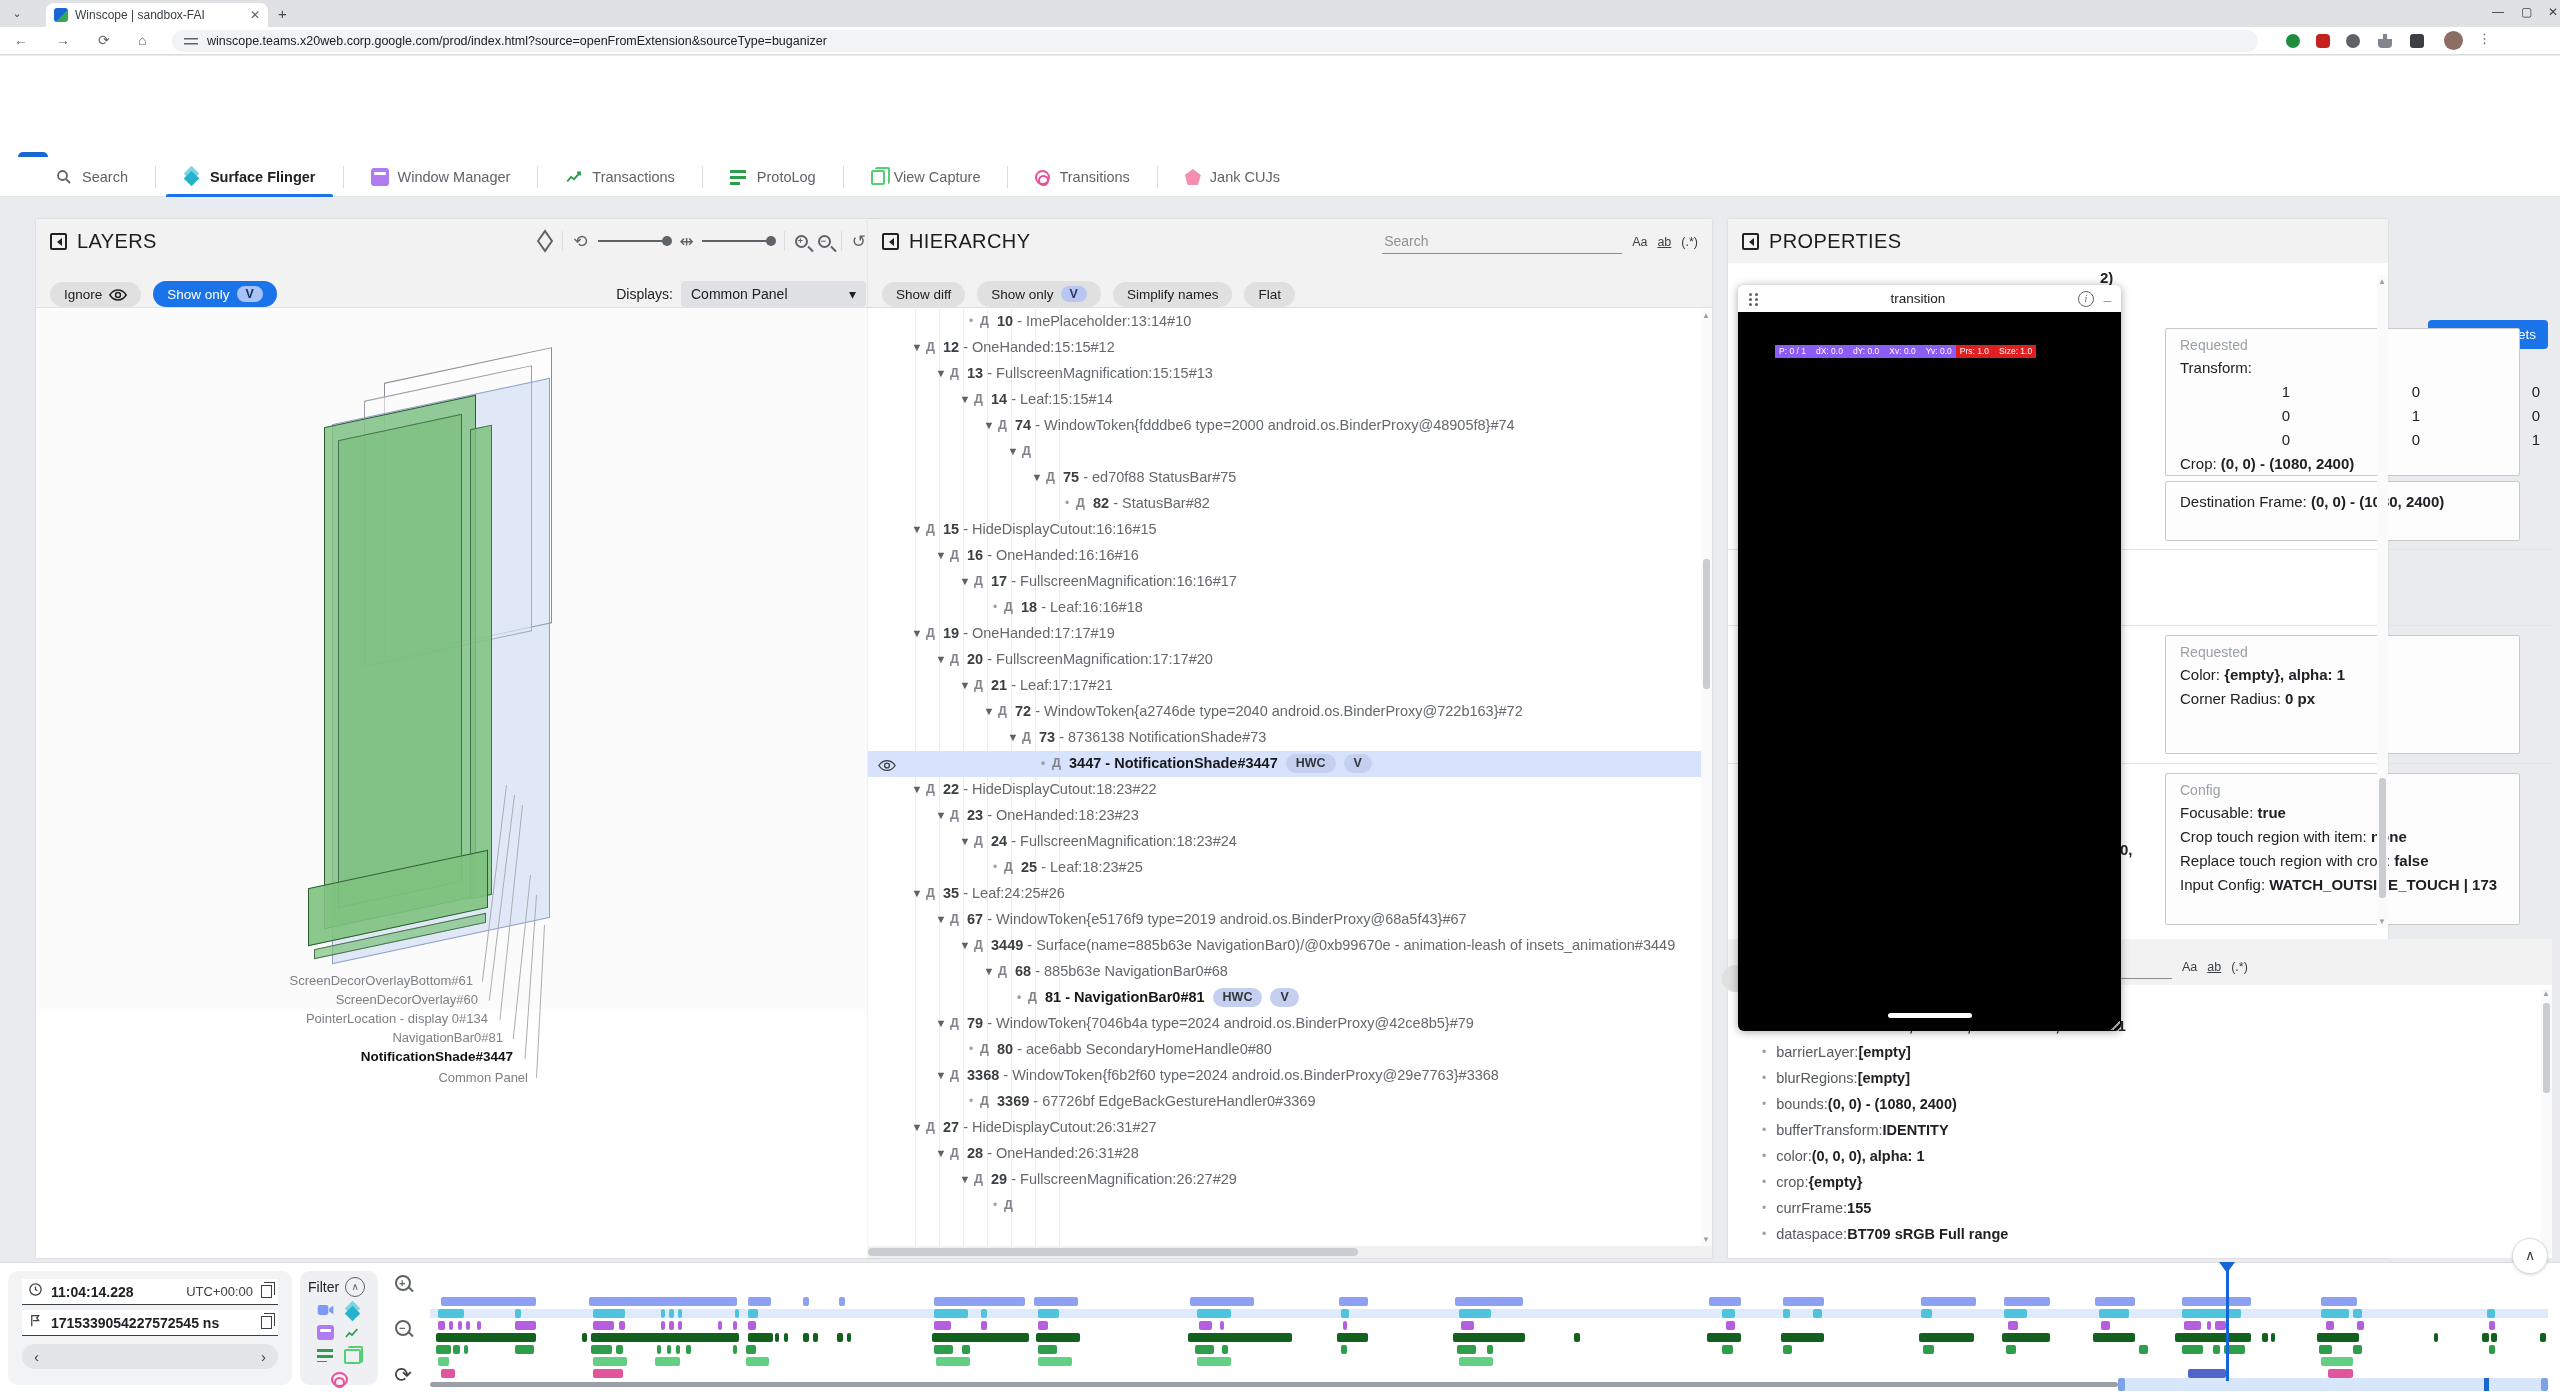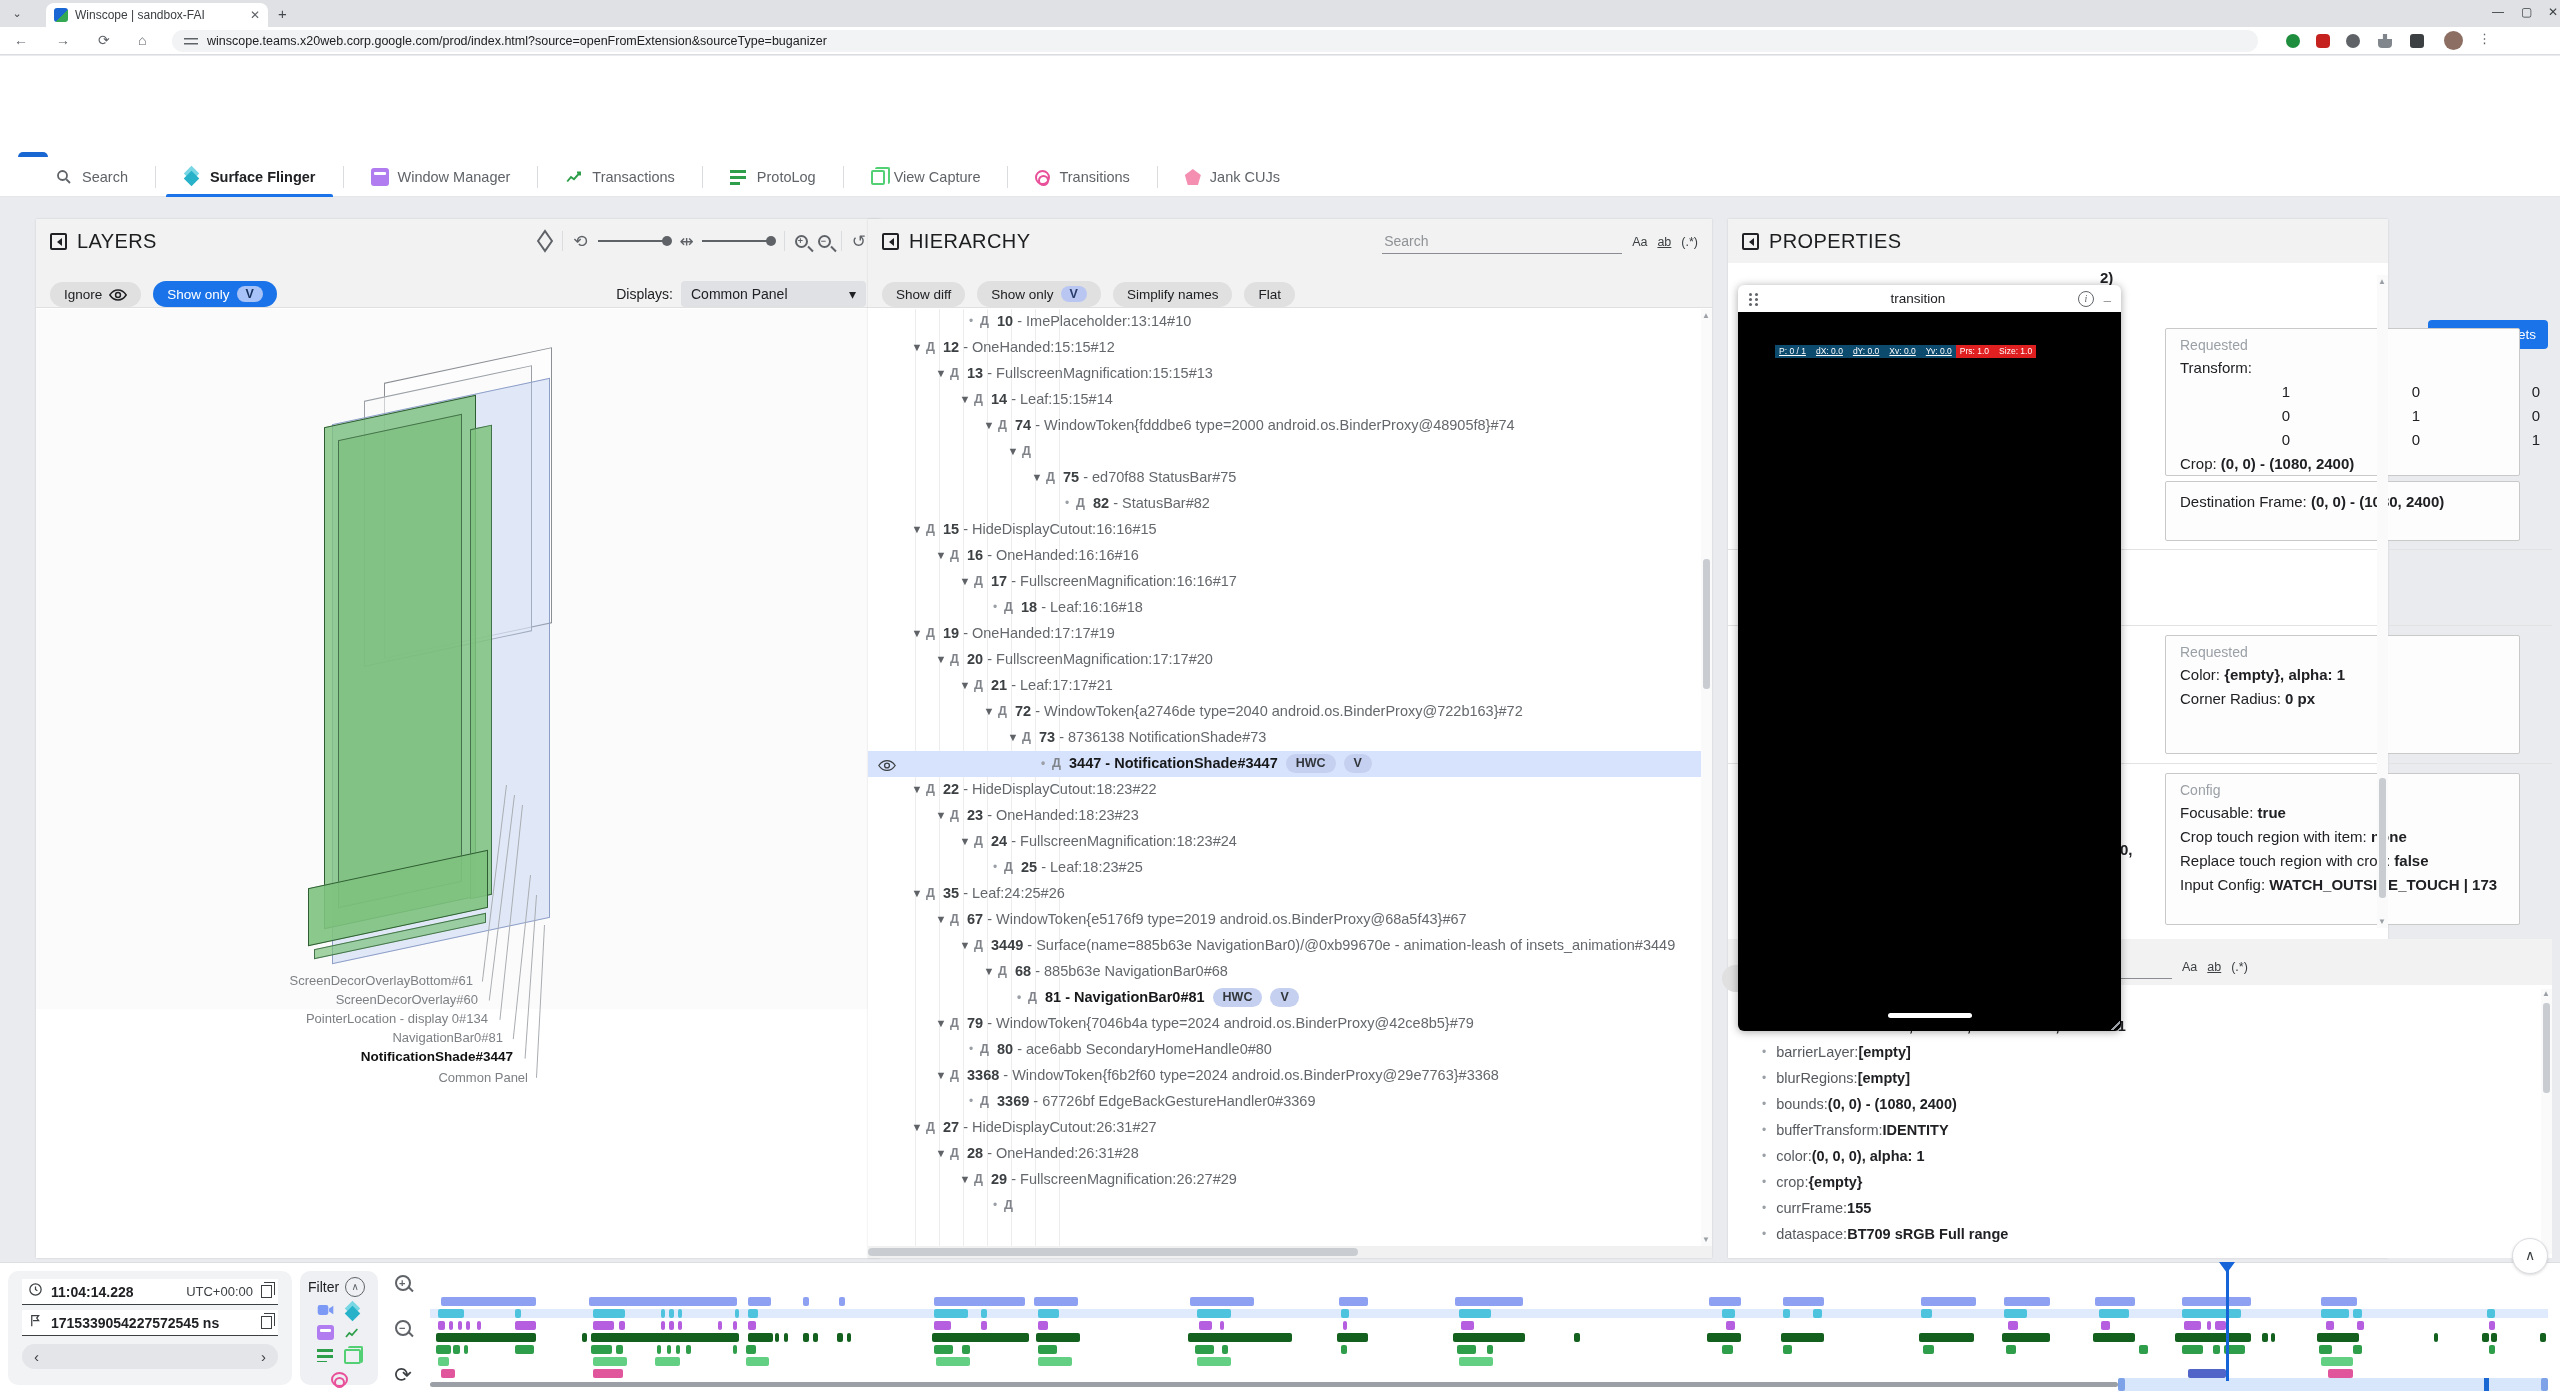--- a/index.html
+++ b/index.html
@@ -147,21 +147,21 @@
   #overlay { position:absolute; left:10px; top:66px; width:383px; height:746px; background:#fff; border-radius:6px; box-shadow:0 1px 8px rgba(0,0,0,.35); z-index:5;}
   #ov-head { height:27px; display:flex; align-items:center; padding:0 10px; }
   #ov-title { flex:1; text-align:center; font-size:13.5px; color:#202124;}
   #drag-dots { width:10px; height:13px; position:relative; }
   #drag-dots:before { content:""; position:absolute; left:1px; top:1px; width:3px; height:3px; border-radius:50%; background:#5f6368;
      box-shadow:6px 0 0 #5f6368, 0 5px 0 #5f6368, 6px 5px 0 #5f6368, 0 10px 0 #5f6368, 6px 10px 0 #5f6368;}
   #info-ic { width:16px; height:16px; border:1.5px solid #5f6368; border-radius:50%; font-size:10px; text-align:center; line-height:14px; color:#5f6368; margin-right:10px; font-family:"Liberation Serif",serif; font-style:italic;}
   #min-ic { color:#3c4043; font-weight:bold; font-size:13px; margin-top:-6px;}
   #ov-screen { position:absolute; left:0; top:27px; width:383px; height:719px; background:#000; border-radius:0 0 6px 6px; overflow:hidden;}
   #hud { position:absolute; left:37px; top:33px; height:13px; display:flex; font-size:8.5px; color:#fff; line-height:13px;}
-  #hud .g { background:#0c4a6e; padding:0 4px; display:flex; gap:10px;text-decoration:underline;}
+  #hud .g { background:#8b5cf6; padding:0 4px; display:flex; gap:10px;}
   #hud .r { background:#e02020; padding:0 4px; display:flex; gap:10px;}
   #navpill { position:absolute; left:50%; bottom:13px; transform:translateX(-50%); width:84px; height:5px; border-radius:3px; background:#fff;}
   #grip { position:absolute; right:1px; bottom:1px; width:13px; height:13px;
      background:repeating-linear-gradient(135deg,transparent 0 3px,#9aa0a6 3px 4.5px); clip-path:polygon(100% 0,100% 100%,0 100%);}
   .hidden-chip { position:absolute; left:-6px; top:746px; width:56px; height:27px; background:#e0e0e0; border-radius:14px; z-index:1;}
 
   
   #timeline { position:absolute; left:0; top:1262px; width:2560px; height:130px; background:#fff; border-top:1px solid #dcdee0;}
   #tcard { position:absolute; left:8px; top:8px; width:284px; height:114px; background:#f1f3f4; border-radius:10px; padding:8px 14px;}
   .trowline { background:#fff; border-bottom:1.5px solid #3c4043; display:flex; align-items:center; height:26px; padding:0 6px; gap:8px; margin-bottom:5px;}

